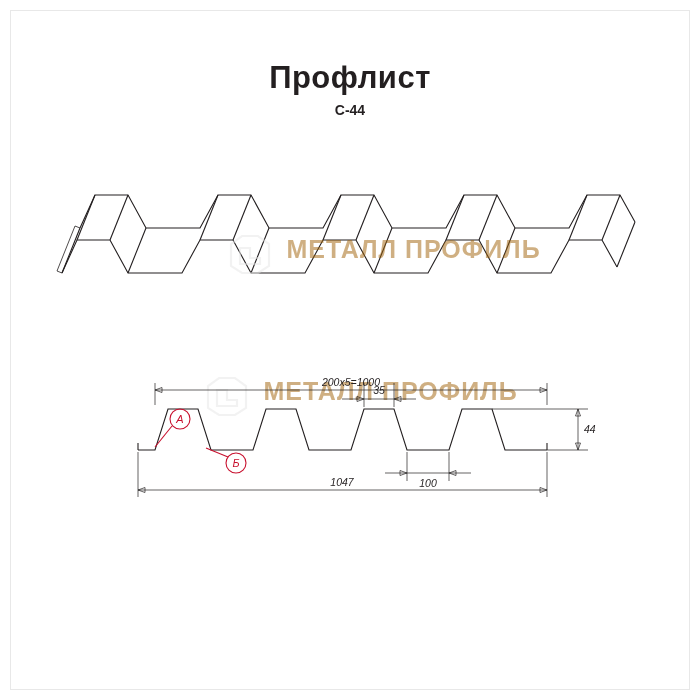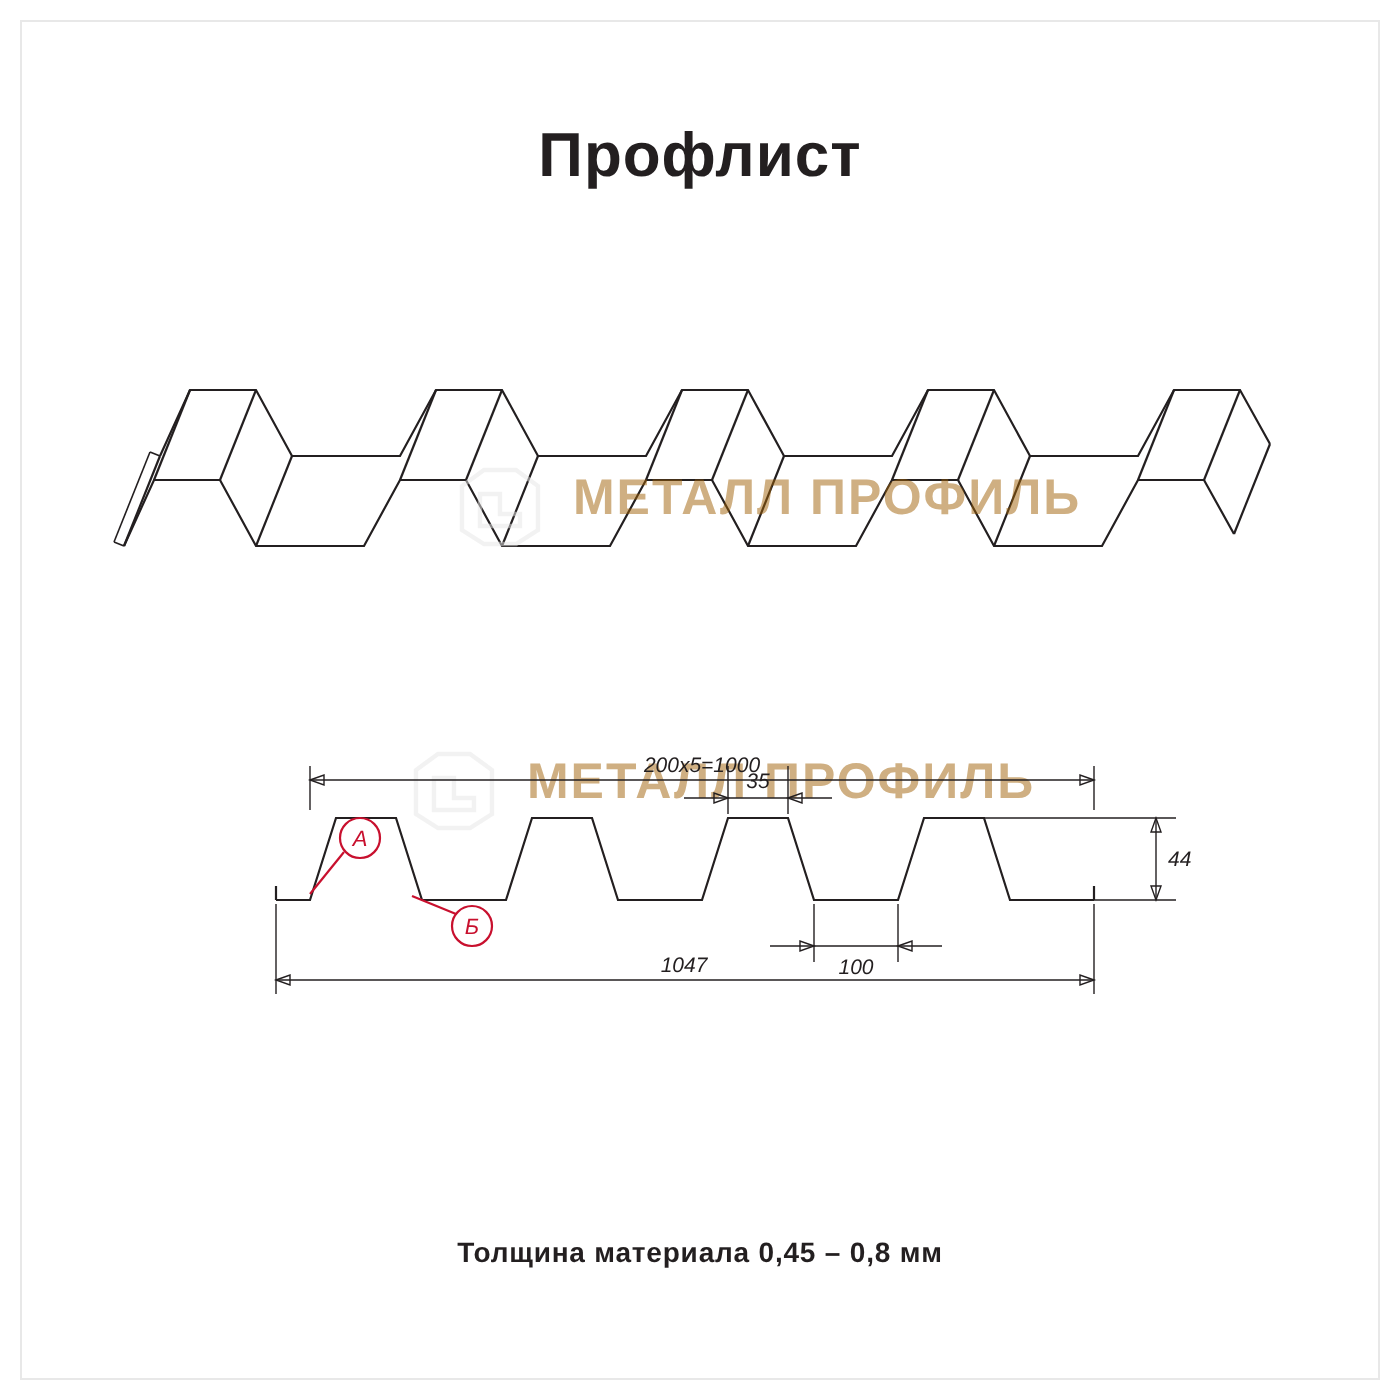--- a/index.html
+++ b/index.html
@@ -108,20 +108,21 @@
   .dim-t { fill: #231f20; font-size: 10.5px; font-family: "Liberation Sans", sans-serif; }
 </style>
 </head>
 <body>
 
 <div class="page">
 
   <div class="frame"></div>
 
   <div class="title">Профлист</div>
+  <div class="subtitle">С-44</div>
 
   <div class="iso-wrap">
     <svg width="600" height="150" viewBox="0 0 600 150">
 
       <path class="ln" d="M 30 58
         L 45 25 L 78 25 L 96 58
         L 150 58 L 168 25 L 201 25 L 219 58
         L 273 58 L 291 25 L 324 25 L 342 58
         L 396 58 L 414 25 L 447 25 L 465 58
         L 519 58 L 537 25 L 570 25 L 585 52"></path>
@@ -245,15 +246,14 @@
 
       <g>
         <circle class="mark" cx="126" cy="78" r="10"></circle>
         <text class="mark-t" x="126" y="82" text-anchor="middle">Б</text>
         <path class="mark" d="M 118 72 L 96 63"></path>
       </g>
 
     </svg>
   </div>
 
-  <div class="footer-note">Толщина материала 0,45 – 0,8 мм</div>
 
 </div>
 
 </body></html>

